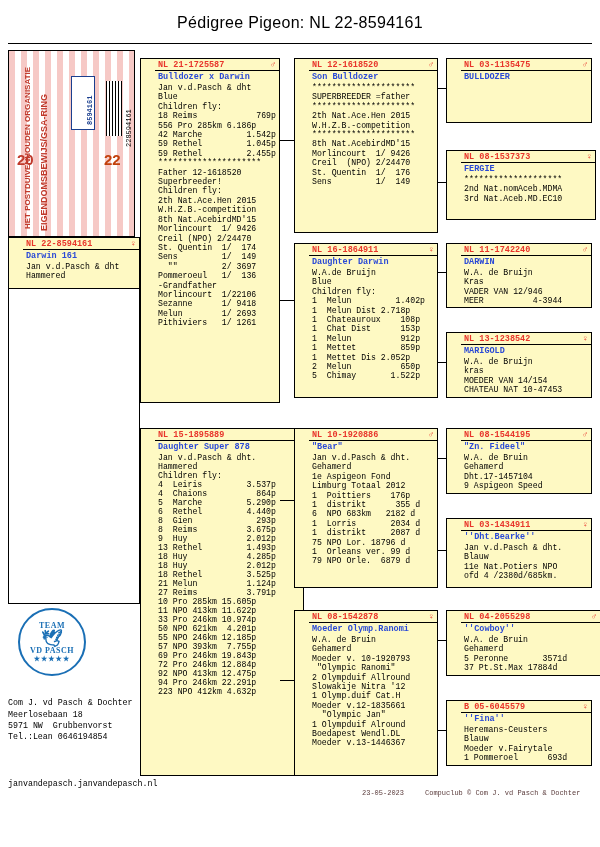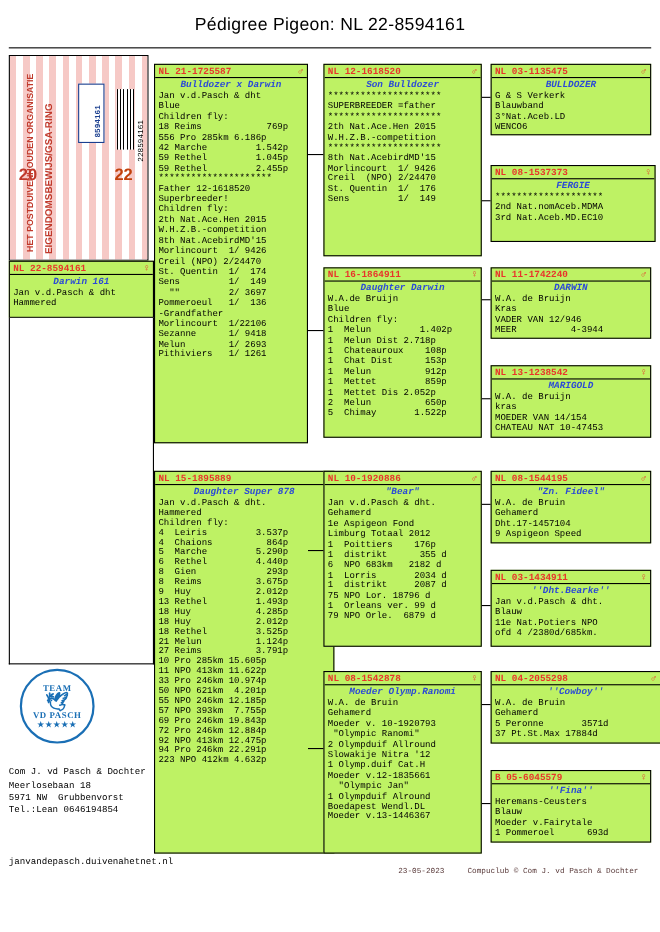--- a/index.html
+++ b/index.html
@@ -17,36 +17,37 @@
     text-align:center;
     font-family:"Liberation Sans", sans-serif;
     font-size:16px;font-weight:normal;letter-spacing:.3px;
   }
   .hr{
     position:absolute;left:8px;width:584px;height:1px;background:#000;
   }
   .box{
     position:absolute;
     border:1.5px solid #000;
-    background:#bef264;
+    background:#fef9c3;
     box-sizing:border-box;
     overflow:hidden;
+    padding-left:14px;
   }
   .hdr{
     display:flex;align-items:center;
     border-bottom:1px solid #000;
     padding:1px 3px 1px 3px;
     height:12px;
     box-sizing:border-box;
   }
   .hdr .ring{color:#e8352b;font-weight:bold;font-size:8.5px;letter-spacing:0;}
   .hdr .sex{margin-left:auto;color:#e8352b;font-size:9px;line-height:8px;}
   .nm{
-    color:#2b4ad6;font-style:italic;font-weight:bold;font-size:8.5px;
-    padding:1px 3px 0 3px;white-space:nowrap;text-align:center;
+    color:#2b4ad6;font-weight:bold;font-size:8.5px;
+    padding:1px 3px 0 3px;white-space:nowrap;
   }
   .body{
     padding:1px 3px 2px 3px;
     line-height:9.4px;
     white-space:pre;
     font-size:8.2px;
   }
   .body.tight{line-height:9.0px;}
   
   .stamp{
@@ -139,21 +140,21 @@
   <div class="st1">TEAM</div>
   <div class="bird">🕊</div>
   <div class="st1">VD PASCH</div>
   <div class="stars">★★★★★</div>
 </div>
 
 <div class="addr" style="left:8px;top:698px;">Com J. vd Pasch &amp; Dochter</div>
 <div class="addr" style="left:8px;top:710px;">Meerlosebaan 18</div>
 <div class="addr" style="left:8px;top:721px;">5971 NW  Grubbenvorst</div>
 <div class="addr" style="left:8px;top:732px;">Tel.:Lean 0646194854</div>
-<div class="email" style="left:8px;top:779px;">janvandepasch.duivenahetnet.nl</div>
+<div class="email" style="left:8px;top:779px;">janvandepasch.janvandepasch.nl</div>
 
 <div class="box" style="left:140px;top:58px;width:140px;height:345px;">
   <div class="hdr">
     <span class="ring">NL  21-1725587</span>
     <span class="sex">♂</span>
   </div>
   <div class="nm">Bulldozer x Darwin</div>
   <div class="body">Jan v.d.Pasch &amp; dht
 Blue
 Children fly:
@@ -295,24 +296,20 @@
 Boedapest Wendl.DL
 Moeder v.13-1446367</div>
 </div>
 
 <div class="box" style="left:446px;top:58px;width:146px;height:65px;">
   <div class="hdr">
     <span class="ring">NL  03-1135475</span>
     <span class="sex">♂</span>
   </div>
   <div class="nm">BULLDOZER</div>
-  <div class="body">G &amp; S Verkerk
-Blauwband
-3°Nat.Aceb.LD
-WENCO6</div>
 </div>
 
 <div class="box" style="left:446px;top:150px;width:150px;height:70px;">
   <div class="hdr">
     <span class="ring">NL  08-1537373</span>
     <span class="sex">♀</span>
   </div>
   <div class="nm">FERGIE</div>
   <div class="body">********************
 2nd Nat.nomAceb.MDMA

